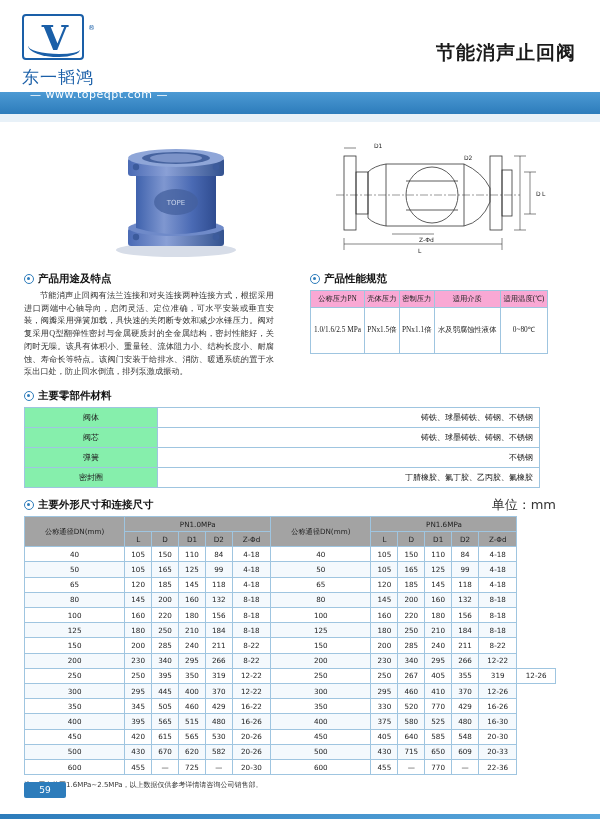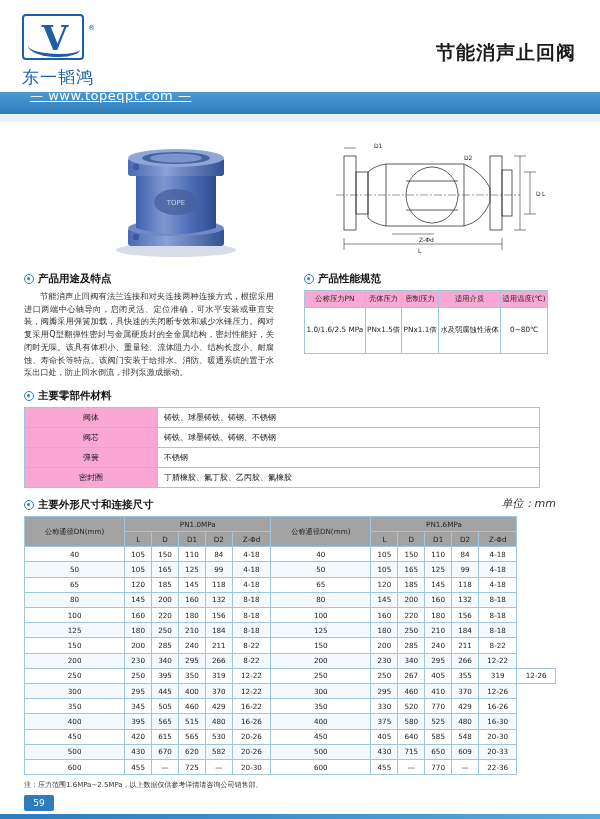--- a/index.html
+++ b/index.html
@@ -31,23 +31,22 @@
   }
   .header-title{
     position:absolute;right:24px;top:40px;font-size:19px;font-weight:bold;
     color:#1a1a1a;letter-spacing:1px;
   }
   .blue-bar{
     position:absolute;left:0;top:92px;width:600px;height:22px;
     background:linear-gradient(to bottom,#4c9ad4,#2d7cbb);
   }
   .url{
-    position:absolute;left:30px;top:88px;font-size:13px;color:#ffffff;
+    position:absolute;left:30px;top:88px;font-size:11px;color:#ffffff;
     letter-spacing:.5px;
-    text-decoration:underline;
   }
   .sub-bar{
     position:absolute;left:0;top:114px;width:600px;height:8px;
     background:#e8f1f8;
   }
   
   .content{position:absolute;left:0;top:126px;width:572px;}
   .pics{position:relative;height:140px;margin:0 24px;}
   .photo{
     position:absolute;left:60px;top:6px;width:180px;height:128px;
@@ -62,61 +61,61 @@
     display:flex;align-items:center;
   }
   .sec-h .bullet{
     display:inline-block;width:8px;height:8px;border:1.6px solid #2d7cbb;
     border-radius:50%;margin-right:4px;position:relative;
   }
   .sec-h .bullet:after{
     content:"";position:absolute;left:1.6px;top:1.6px;width:3px;height:3px;
     background:#2d7cbb;border-radius:50%;
   }
-  .two-col{margin:6px 24px 0 24px;display:flex;gap:6px;}
+  .two-col{margin:6px 24px 0 24px;display:flex;gap:12px;font-family:Liberation Serif, serif;}
   .col-left{width:250px;}
   .col-right{flex:1;padding-left:24px;}
   .para{
     font-size:8.2px;line-height:1.55;color:#333;text-align:justify;
     text-indent:16px;
   }
   
   table{border-collapse:collapse;width:100%;}
   .spec-tbl td,.spec-tbl th{
     border:1px solid #9fc5e0;font-size:7.3px;text-align:center;
     padding:3px 1px;color:#222;line-height:1.35;
   }
   .spec-tbl th{background:#f9a8d4;font-weight:normal;}
   .mat-tbl td{
     border:1px solid #9fc5e0;font-size:8px;padding:4px 6px;color:#222;
   }
   .mat-tbl .lab{
-    width:120px;background:#f9a8d4;text-align:center;
-  }
-  .mat-tbl .val{text-align:left;}
+    width:120px;background:#86efac;text-align:center;
+  }
+  .mat-tbl .val{text-align:right;}
   .mat-wrap{margin:10px 32px 0 24px;}
   .dim-wrap{margin:10px 16px 0 24px;position:relative;}
   .unit{
-    position:absolute;right:0;top:-2px;font-size:11px;color:#333;font-style:italic;
+    position:absolute;right:0;top:-2px;font-size:13px;color:#333;
   }
   .dim-tbl td,.dim-tbl th{
     border:1px solid #9fc5e0;font-size:7.2px;text-align:center;
     padding:2.6px 1px;color:#222;
   }
   .dim-tbl th{background:#a3a3a3;font-weight:normal;}
   .dim-tbl tr:nth-child(even) td{background:#f4f9fd;}
   .note{
     margin:6px 24px 0 24px;font-size:7px;color:#333;line-height:1.4;
   }
   
   .footer{
     position:absolute;left:0;bottom:0;width:600px;height:36px;
   }
   .pagenum{
-    position:absolute;left:24px;bottom:8px;width:30px;height:16px;
+    position:absolute;left:24px;bottom:21px;width:42px;height:16px;
     background:#2d7cbb;color:#fff;font-size:9px;line-height:16px;
     text-align:center;border-radius:2px;
   }
   .footline{
     position:absolute;left:0;bottom:0;width:600px;height:5px;
     background:linear-gradient(to right,#2d7cbb,#5aa8dd);
   }
 </style>
 </head>
 <body>

